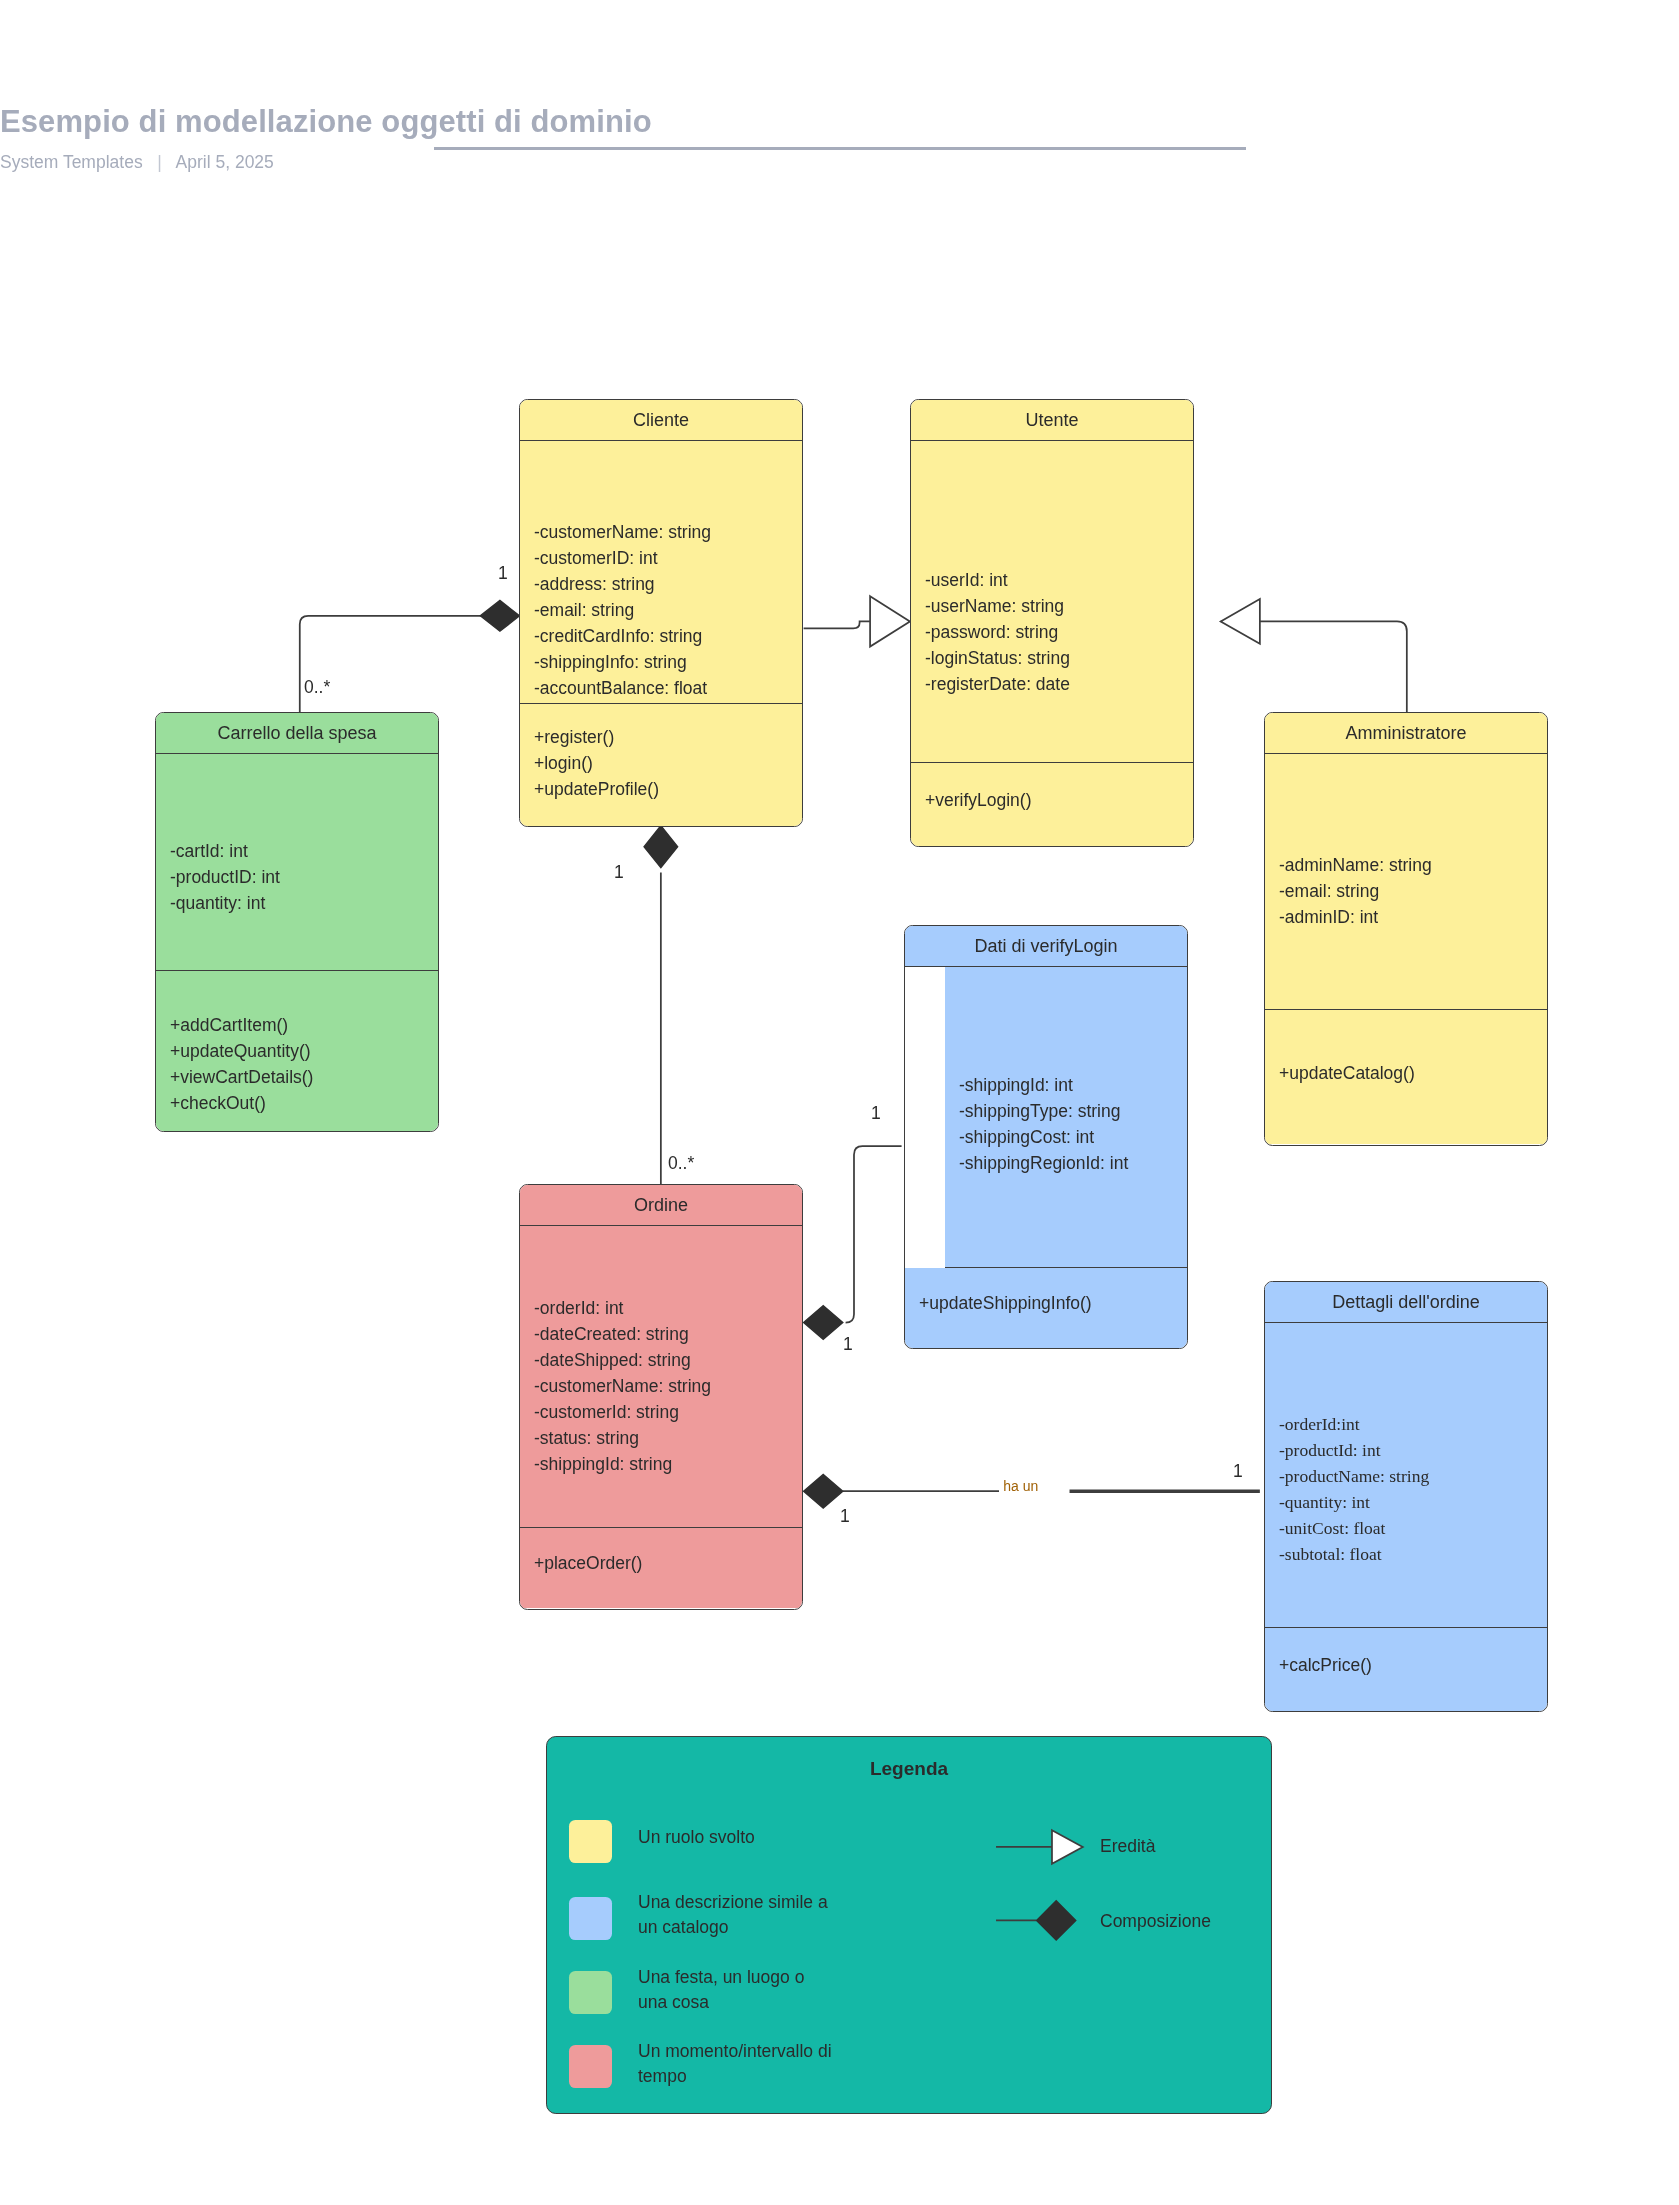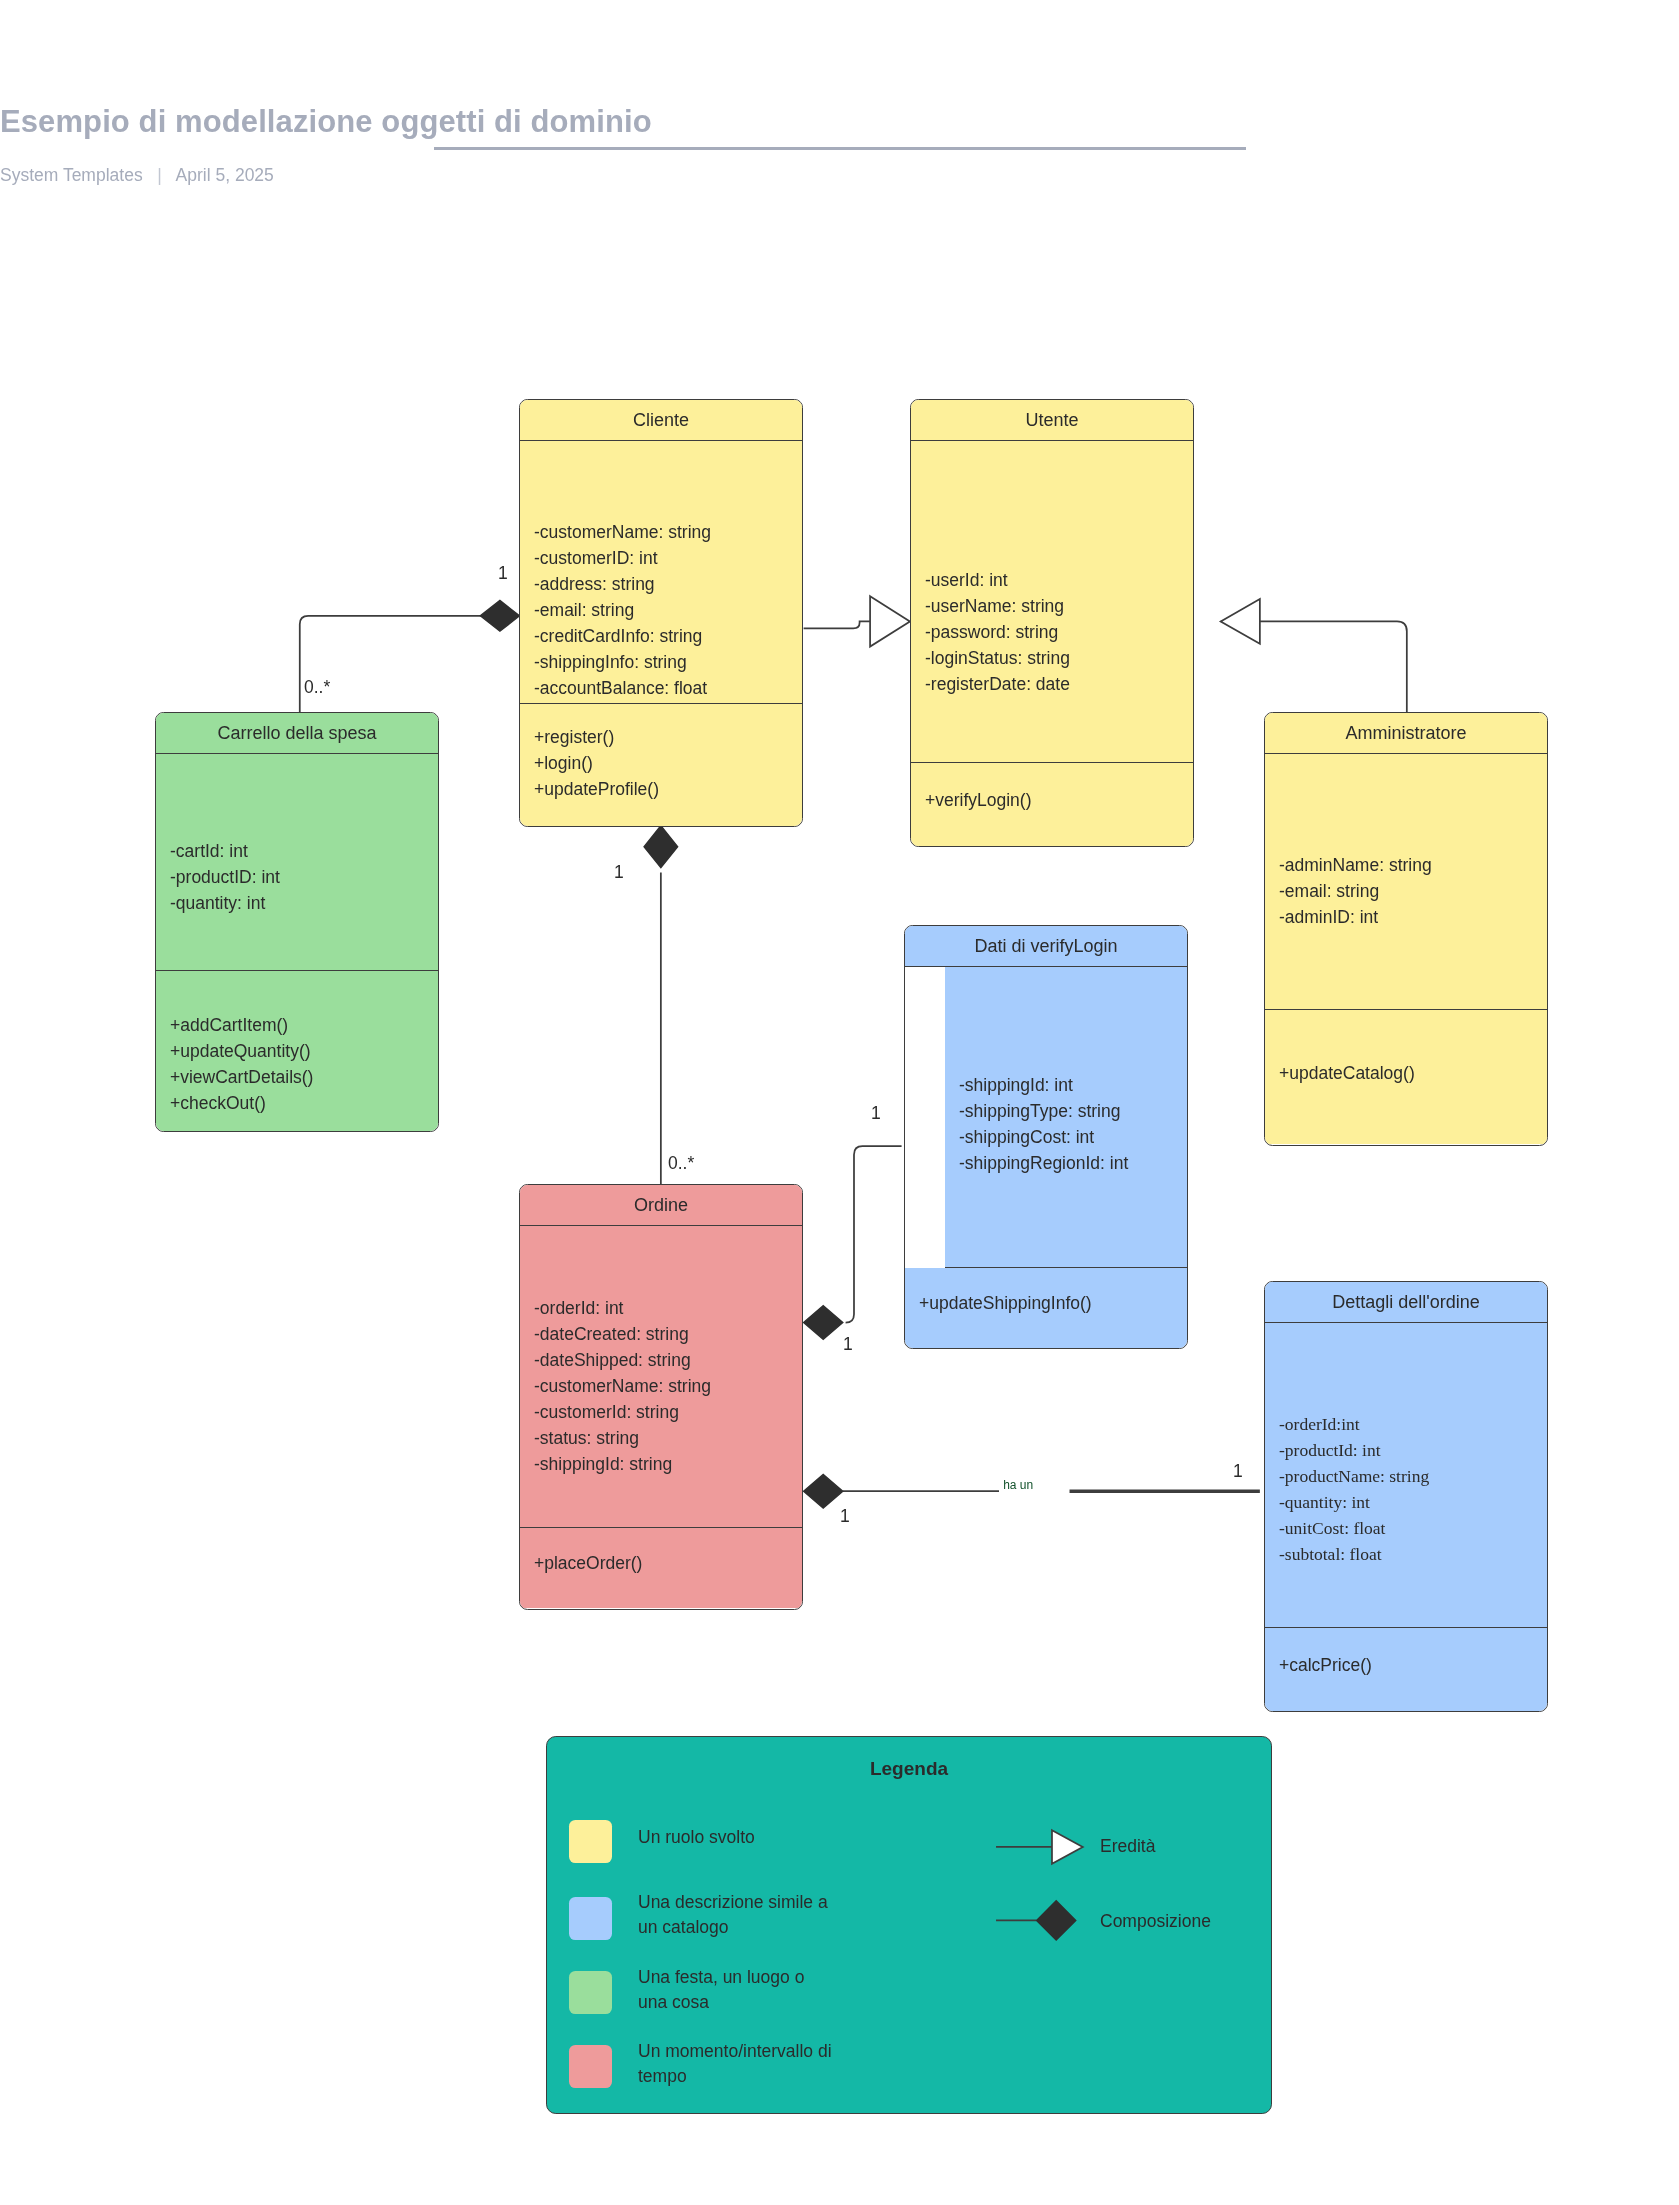--- a/index.html
+++ b/index.html
@@ -32,21 +32,21 @@
     letter-spacing: 0.1px;
     line-height: 1.1;
   }
   #title-rule {
     width: 812px;
     height: 2.8px;
     background: #a6acbb;
     margin: 8.4px auto 0 auto;
   }
   #subtitle {
-    margin-top: 15px;
+    margin-top: 2px;
     font-size: 17.5px;
     color: #a6acbb;
   }
   #subtitle .sep {
     display: inline-block;
     margin: 0 9.8px;
     color: #c2c7d2;
   }
 
   
@@ -119,22 +119,22 @@
 
   
   .mult {
     position: absolute;
     font-size: 17.5px;
     color: #2b2b2b;
     white-space: nowrap;
   }
   .edge-label {
     position: absolute;
-    font-size: 12px;
-    color: #14532d;
+    font-size: 14px;
+    color: #a16207;
     background: #ffffff;
     padding: 0 4.2px;
     white-space: nowrap;
   }
 
   
   #legend {
     position: absolute;
     left: 546px;
     top: 1736px;

